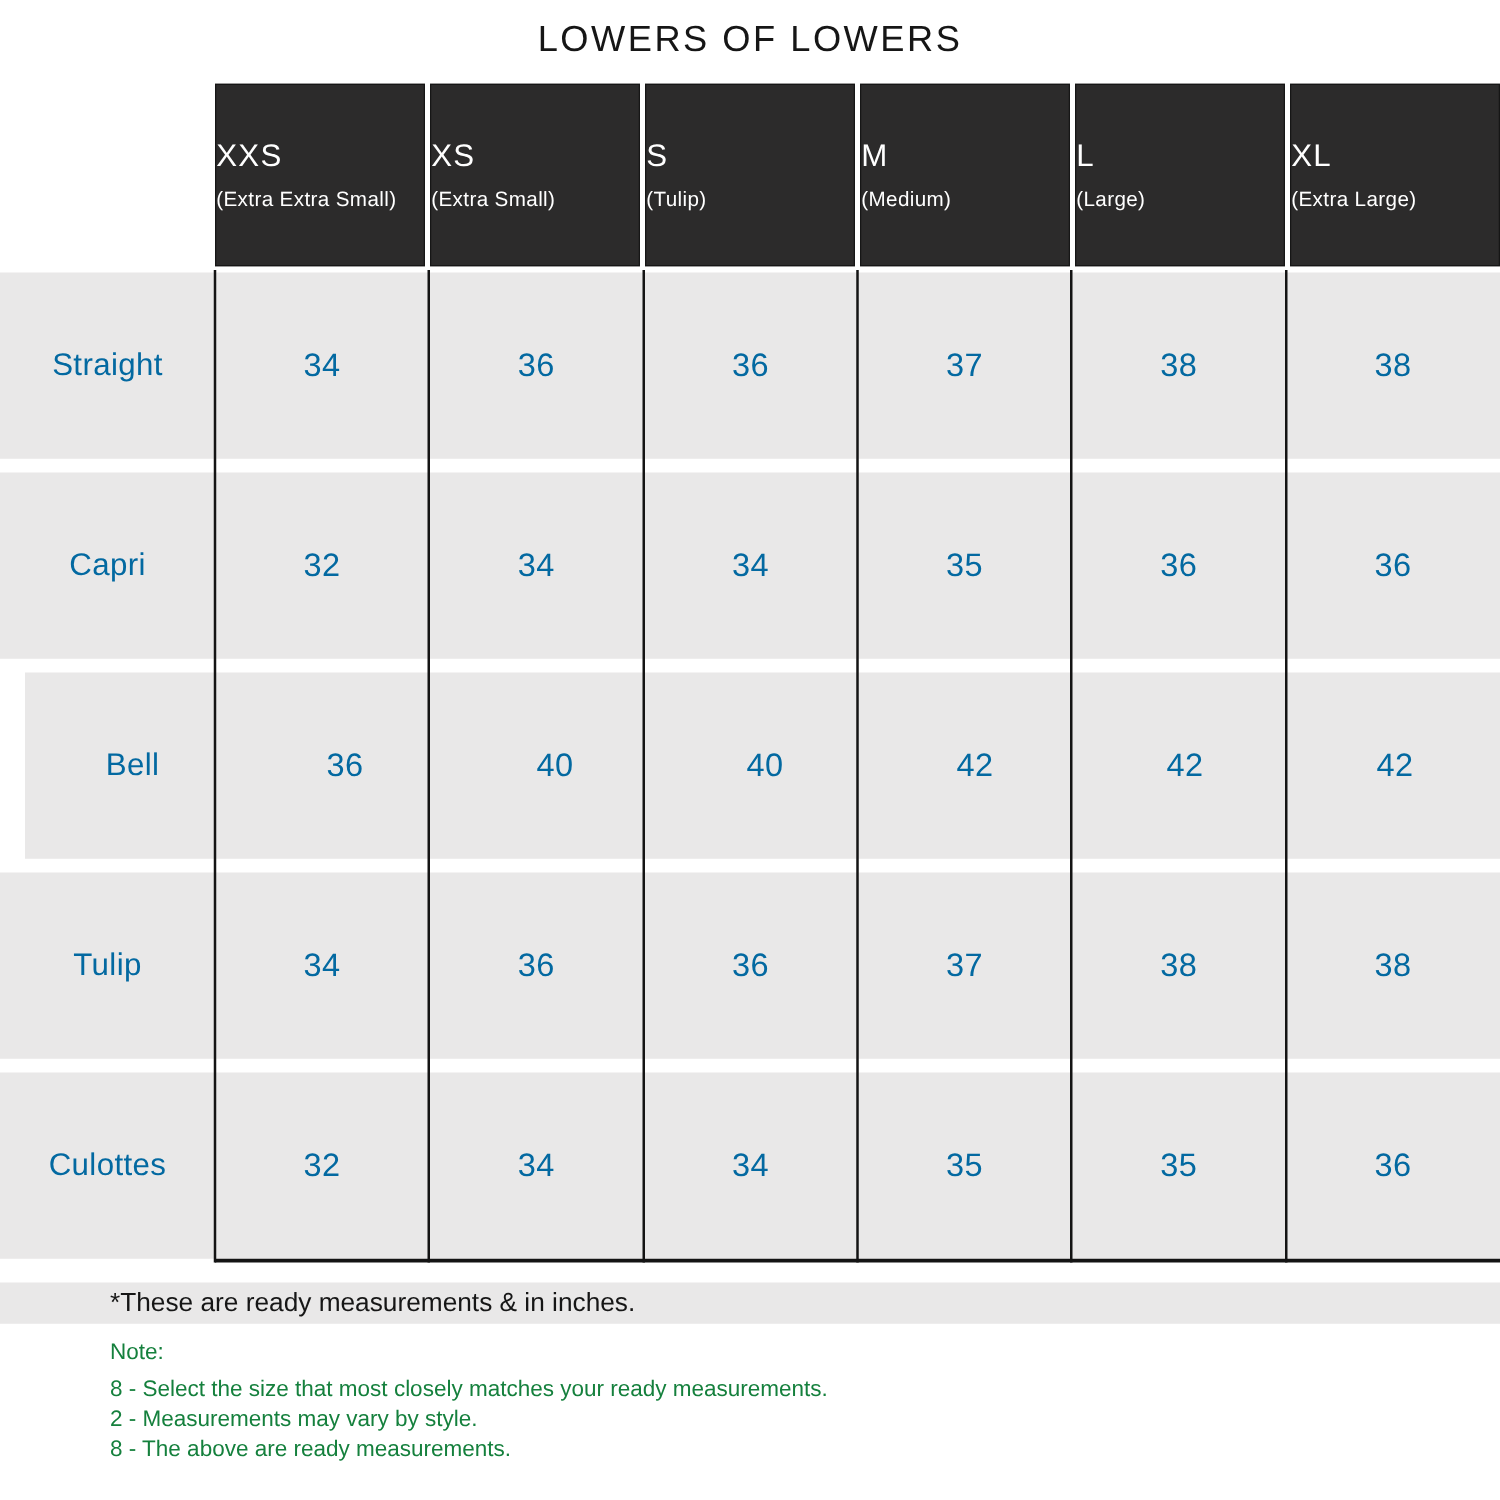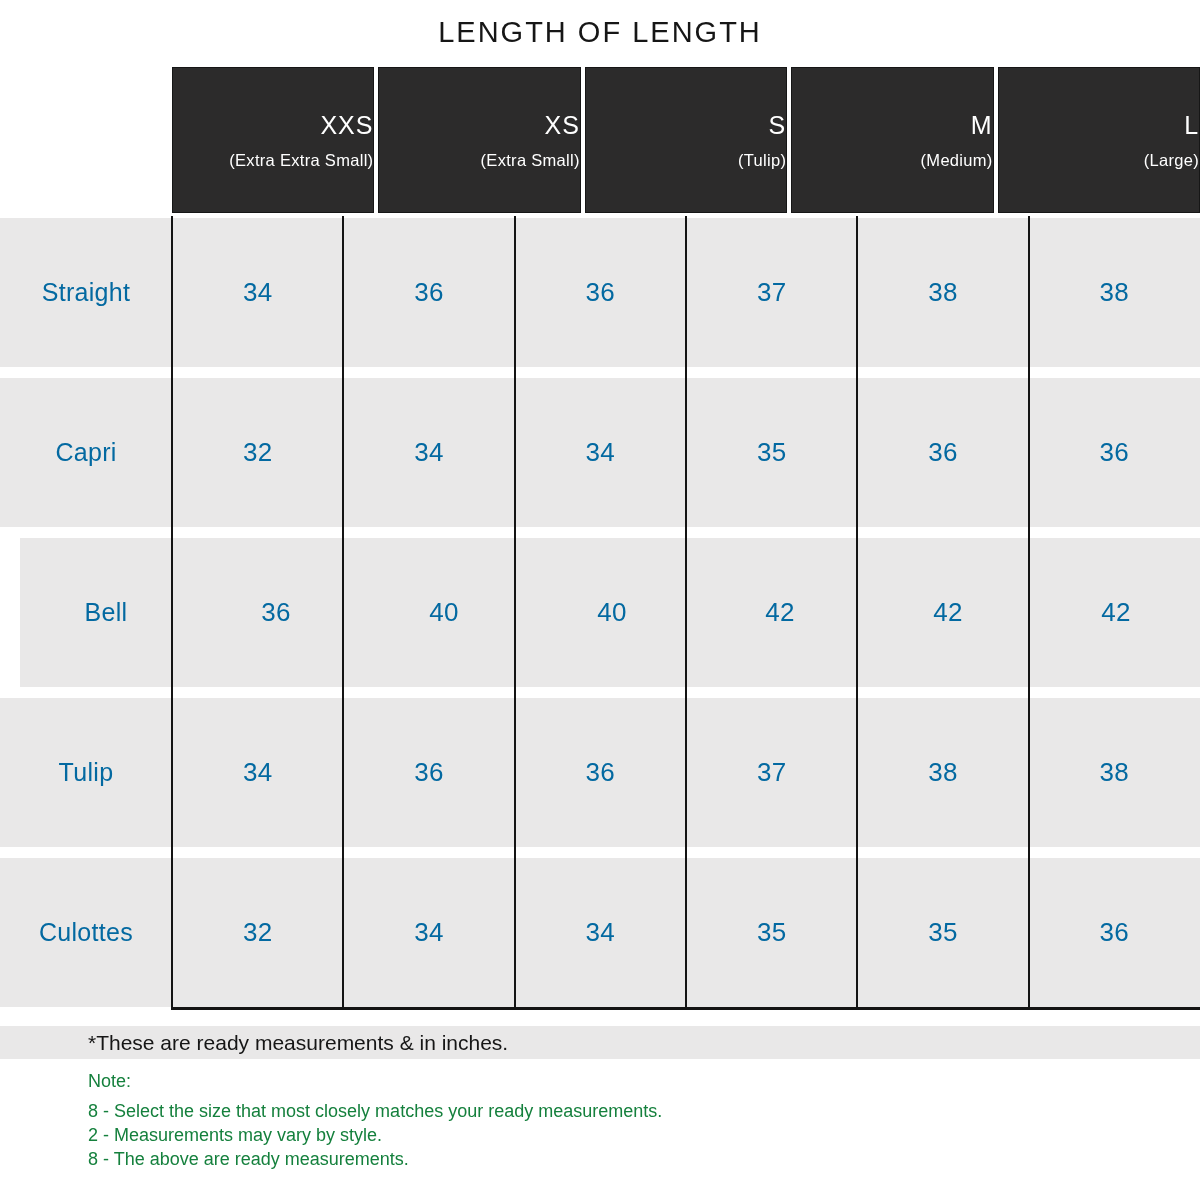--- a/index.html
+++ b/index.html
@@ -20,21 +20,21 @@
   
   .thead {
     position:absolute; top:67px; left:172px; right:0; height:146px;
     display:flex; gap:4px;
   }
   .hcell {
     flex:1;
     background:var(--header-bg, #2c2b2b);
     border:1px solid #161616;
     color:#ffffff;
-    display:flex; flex-direction:column; align-items:flex-end; justify-content:center;
+    display:flex; flex-direction:column; align-items:flex-start; justify-content:center;
   }
   .hsize { font-size:25px; letter-spacing:1px; margin-bottom:11px; }
   .hfull { font-size:16.5px; letter-spacing:0.3px; }
   
   .trow {
     position:absolute; left:0; right:0; height:149px;
     background:var(--row-bg, #e9e8e8);
     display:grid;
     grid-template-columns:172px repeat(6, 1fr);
   }
@@ -65,21 +65,21 @@
     position:absolute; top:1071px; left:88px; right:40px;
     color:#15803d;
   }
   .notes-heading { font-size:18px; margin-bottom:7px; }
   .note-line { font-size:18px; line-height:24px; }
 </style>
 </head>
 <body>
 
 <div class="canvas">
-  <div class="title">LENGTH OF LENGTH</div>
+  <div class="title">LOWERS OF LOWERS</div>
 
   <div class="thead">
       <div class="hcell">
         <div class="hsize">XXS</div>
         <div class="hfull">(Extra Extra Small)</div>
       </div>
       <div class="hcell">
         <div class="hsize">XS</div>
         <div class="hfull">(Extra Small)</div>
       </div>
@@ -87,20 +87,24 @@
         <div class="hsize">S</div>
         <div class="hfull">(Tulip)</div>
       </div>
       <div class="hcell">
         <div class="hsize">M</div>
         <div class="hfull">(Medium)</div>
       </div>
       <div class="hcell">
         <div class="hsize">L</div>
         <div class="hfull">(Large)</div>
+      </div>
+      <div class="hcell">
+        <div class="hsize">XL</div>
+        <div class="hfull">(Extra Large)</div>
       </div>
     </div>
 
   <div id="tbody">
       <div class="trow" style="top: 218px;">
         <div class="tcell label">Straight</div>
         <div class="tcell">34</div>
         <div class="tcell">36</div>
         <div class="tcell">36</div>
         <div class="tcell">37</div>

